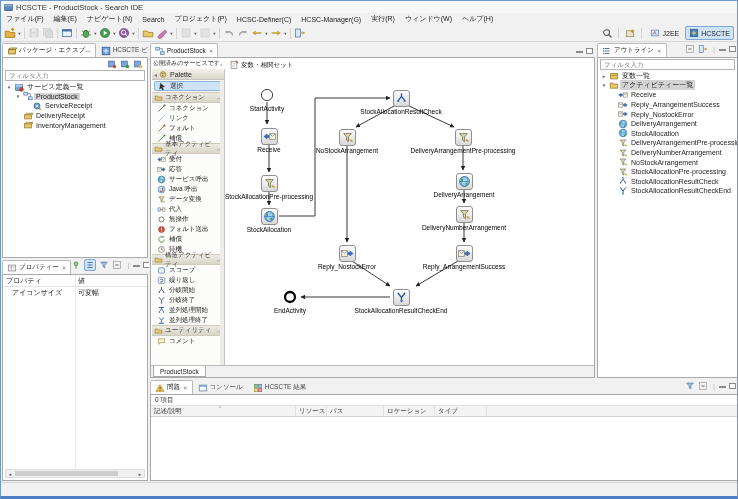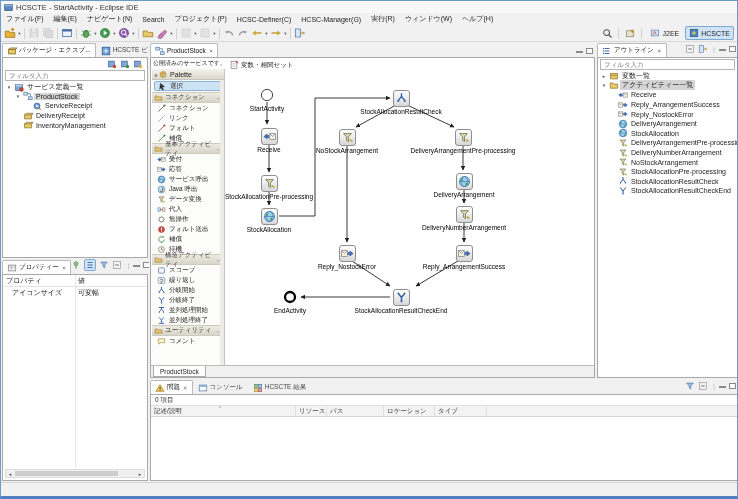--- a/index.html
+++ b/index.html
@@ -75,21 +75,21 @@
 
 <div class="window">
 
   <div class="titlebar">
     <span id="app-icon">
         <svg width="9" height="9" viewBox="0 0 12 12">
           <rect x="1" y="2" width="10" height="8" fill="#5b87c2" stroke="#2f5380"></rect>
           <rect x="1" y="2" width="10" height="2.4" fill="#8fb3dc"></rect>
         </svg>
       </span>
-    <span>HCSCTE - StartActivity - Eclipse IDE</span>
+    <span>HCSCTE - ProductStock - Search IDE</span>
   </div>
 
   <div class="menubar" id="menubar">
       <span class="menu-item">ファイル(F)</span>
       <span class="menu-item">編集(E)</span>
       <span class="menu-item">ナビゲート(N)</span>
       <span class="menu-item">Search</span>
       <span class="menu-item">プロジェクト(P)</span>
       <span class="menu-item">HCSC-Definer(C)</span>
       <span class="menu-item">HCSC-Manager(G)</span>

